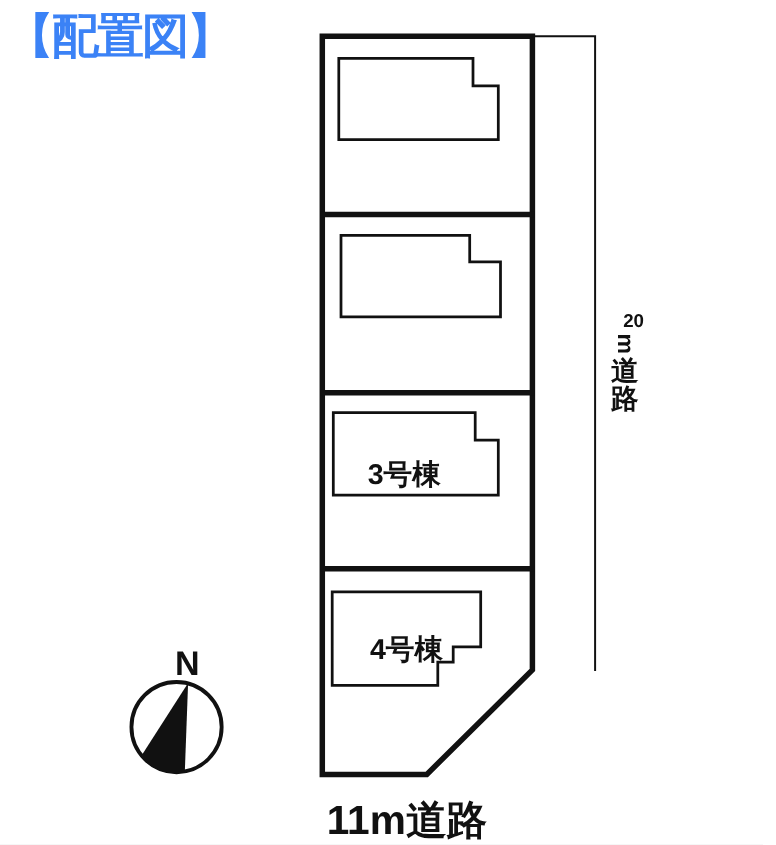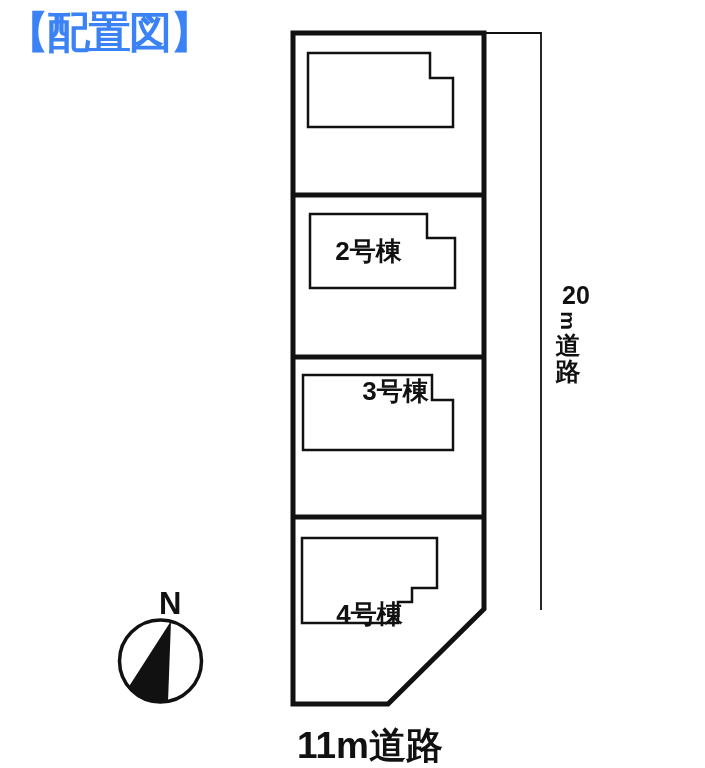--- a/index.html
+++ b/index.html
@@ -19,21 +19,21 @@
   svg.plan{position:absolute;left:0;top:0;}
   .house-label{
     position:absolute;display:flex;align-items:center;justify-content:center;
     font-size:26px;font-weight:bold;color:#111;white-space:nowrap;
   }
   .road-east{
     position:absolute;left:548px;top:283px;width:40px;
     display:flex;flex-direction:column;align-items:center;
     font-weight:bold;color:#111;line-height:1.0;
   }
-  .road-east .num{font-size:25px;letter-spacing:0px;margin-left:16px;}
+  .road-east .num{font-size:17px;letter-spacing:0px;margin-left:16px;}
   .road-east .unit{font-size:21px;display:inline-block;transform:rotate(90deg);margin:2px 0 1px 0;}
   .road-east .kanji{font-size:25px;margin-top:1px;}
   .road-south{
     position:absolute;left:280px;top:721px;width:180px;
     text-align:center;font-size:37px;font-weight:bold;color:#111;white-space:nowrap;
   }
   .compass-n{
     position:absolute;left:159px;top:586px;
     font-size:31px;font-weight:bold;color:#111;
   }
@@ -59,23 +59,22 @@
     <path d="M302,538 L437,538 L437,588 L412,588 L412,602 L398,602 L398,623 L302,623 Z" fill="#ffffff" stroke="#111111" stroke-width="2.5"></path>
 
     <path d="M486,33 L541,33 L541,610" fill="none" stroke="#111111" stroke-width="1.8"></path>
 
     <g>
       <circle cx="160.5" cy="661" r="41" fill="#ffffff" stroke="#111111" stroke-width="3.5"></circle>
       <path d="M171,621 L128,688 A41,41 0 0 0 168,702 Z" fill="#111111"></path>
     </g>
   </svg>
 
-  <div class="house-label" style="left:310px;top:214px;width:117px;height:74px;">2号棟</div>
-  <div class="house-label" style="left:303px;top:354px;width:129px;height:75px;margin-left:28px;">3号棟</div>
-  <div class="house-label" style="left:302px;top:564px;width:135px;height:100px;">4号棟</div>
+  <div class="house-label" style="left:303px;top:394px;width:129px;height:75px;">3号棟</div>
+  <div class="house-label" style="left:302px;top:540px;width:135px;height:100px;">4号棟</div>
 
   <div class="road-east">
     <span class="num">20</span>
     <span class="unit">m</span>
     <span class="kanji">道</span>
     <span class="kanji">路</span>
   </div>
 
   <div class="road-south">11m道路</div>
 

